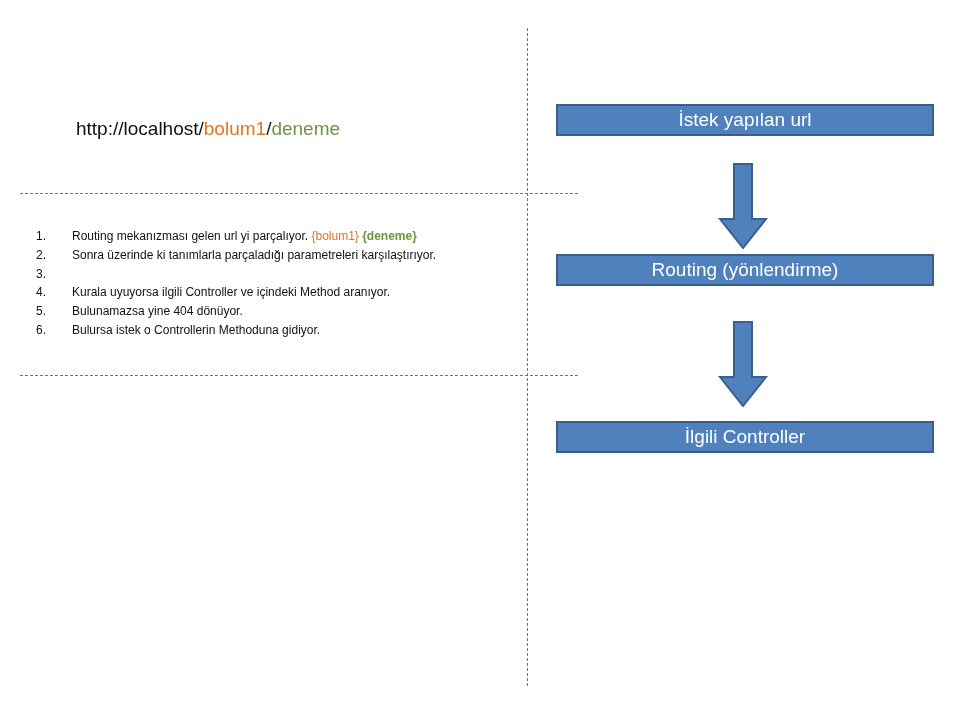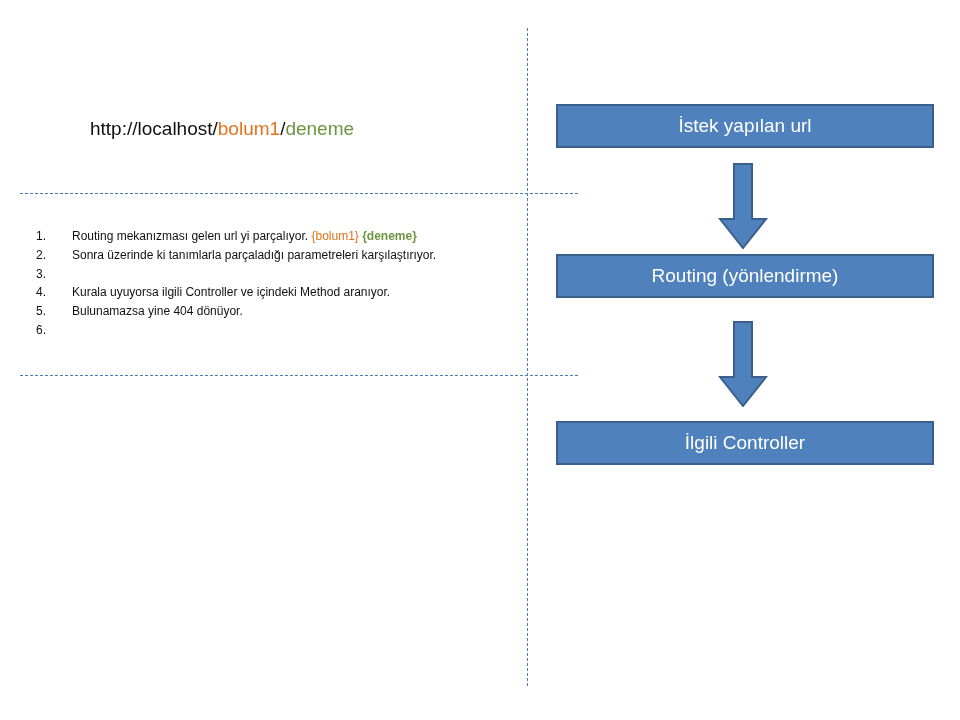--- a/index.html
+++ b/index.html
@@ -6,31 +6,31 @@
   body { width: 960px; height: 720px; position: relative; overflow: hidden;
          font-family: "Liberation Sans", "DejaVu Sans", sans-serif; }
   .abs { position: absolute; }
 
   .vline { left: 527px; top: 28px; width: 0; height: 658px;
            border-left: 1px dashed #4a7ab8; }
   .hline { left: 20px; width: 558px; height: 0; border-top: 1px dashed #4a7ab8; }
   .hline.top { top: 193px; }
   .hline.bot { top: 375px; }
 
-  .url { left: 90px; top: 118px; font-size: 19px; color: #111; white-space: nowrap; }
+  .url { left: 76px; top: 118px; font-size: 19px; color: #111; white-space: nowrap; }
   .url .seg1 { color: #e3731c; }
   .url .seg2 { color: #6e9440; }
 
   .steps { left: 36px; top: 227px; font-size: 12px; color: #111; line-height: 18.8px; }
   .step { display: flex; white-space: nowrap; }
   .step .num { width: 36px; }
   .step .o { color: #e3731c; text-align: right; }
   .step .g { color: #6e9440; font-weight: bold; }
 
-  .box { left: 556px; width: 378px; height: 44px; background: #4f81bd;
+  .box { left: 556px; width: 378px; height: 32px; background: #4f81bd;
          border: 2px solid #3a5f8c; box-sizing: border-box;
          display: flex; align-items: center; justify-content: center;
          color: #ffffff; font-size: 19px; }
   .box.b1 { top: 104px; }
   .box.b2 { top: 254px; }
   .box.b3 { top: 421px; }
 
   .arrow { left: 718px; width: 50px; }
   .arrow.a1 { top: 163px; height: 86px; }
   .arrow.a2 { top: 321px; height: 86px; }
@@ -61,20 +61,21 @@
   <div class="step">
     <span class="num">4.</span>
     <span>Kurala uyuyorsa ilgili Controller ve içindeki Method aranıyor.</span>
   </div>
   <div class="step">
     <span class="num">5.</span>
     <span>Bulunamazsa yine 404 dönüyor.</span>
   </div>
   <div class="step">
     <span class="num">6.</span>
+    <span>Bulursa istek o Controllerin Methoduna gidiyor.</span>
   </div>
 </div>
 
 <div class="abs box b1">
   <span>İstek yapılan url</span>
 </div>
 
 <svg class="abs arrow a1" viewBox="0 0 50 86">
   <polygon points="16,1 34,1 34,56 48,56 25,85 2,56 16,56" fill="#4f81bd" stroke="#3a5f8c" stroke-width="2"></polygon>
 </svg>

